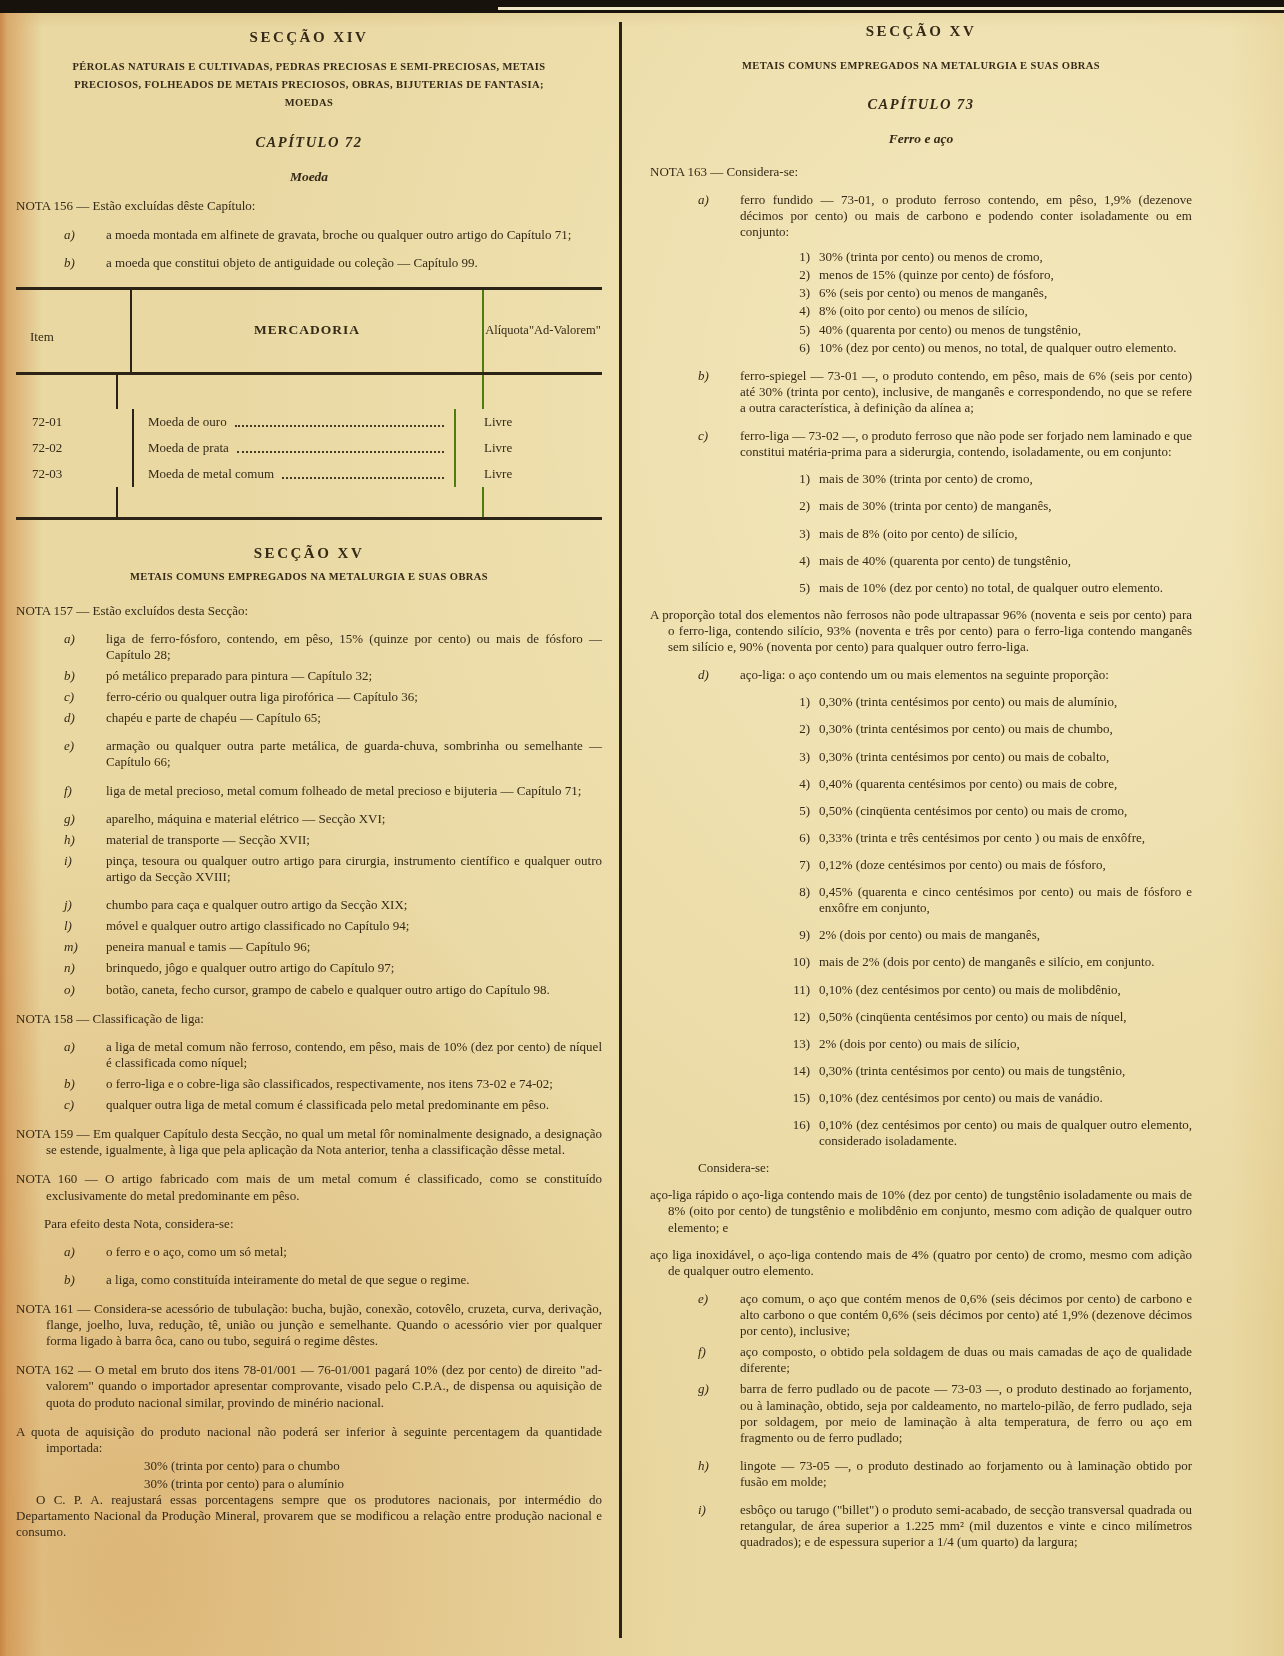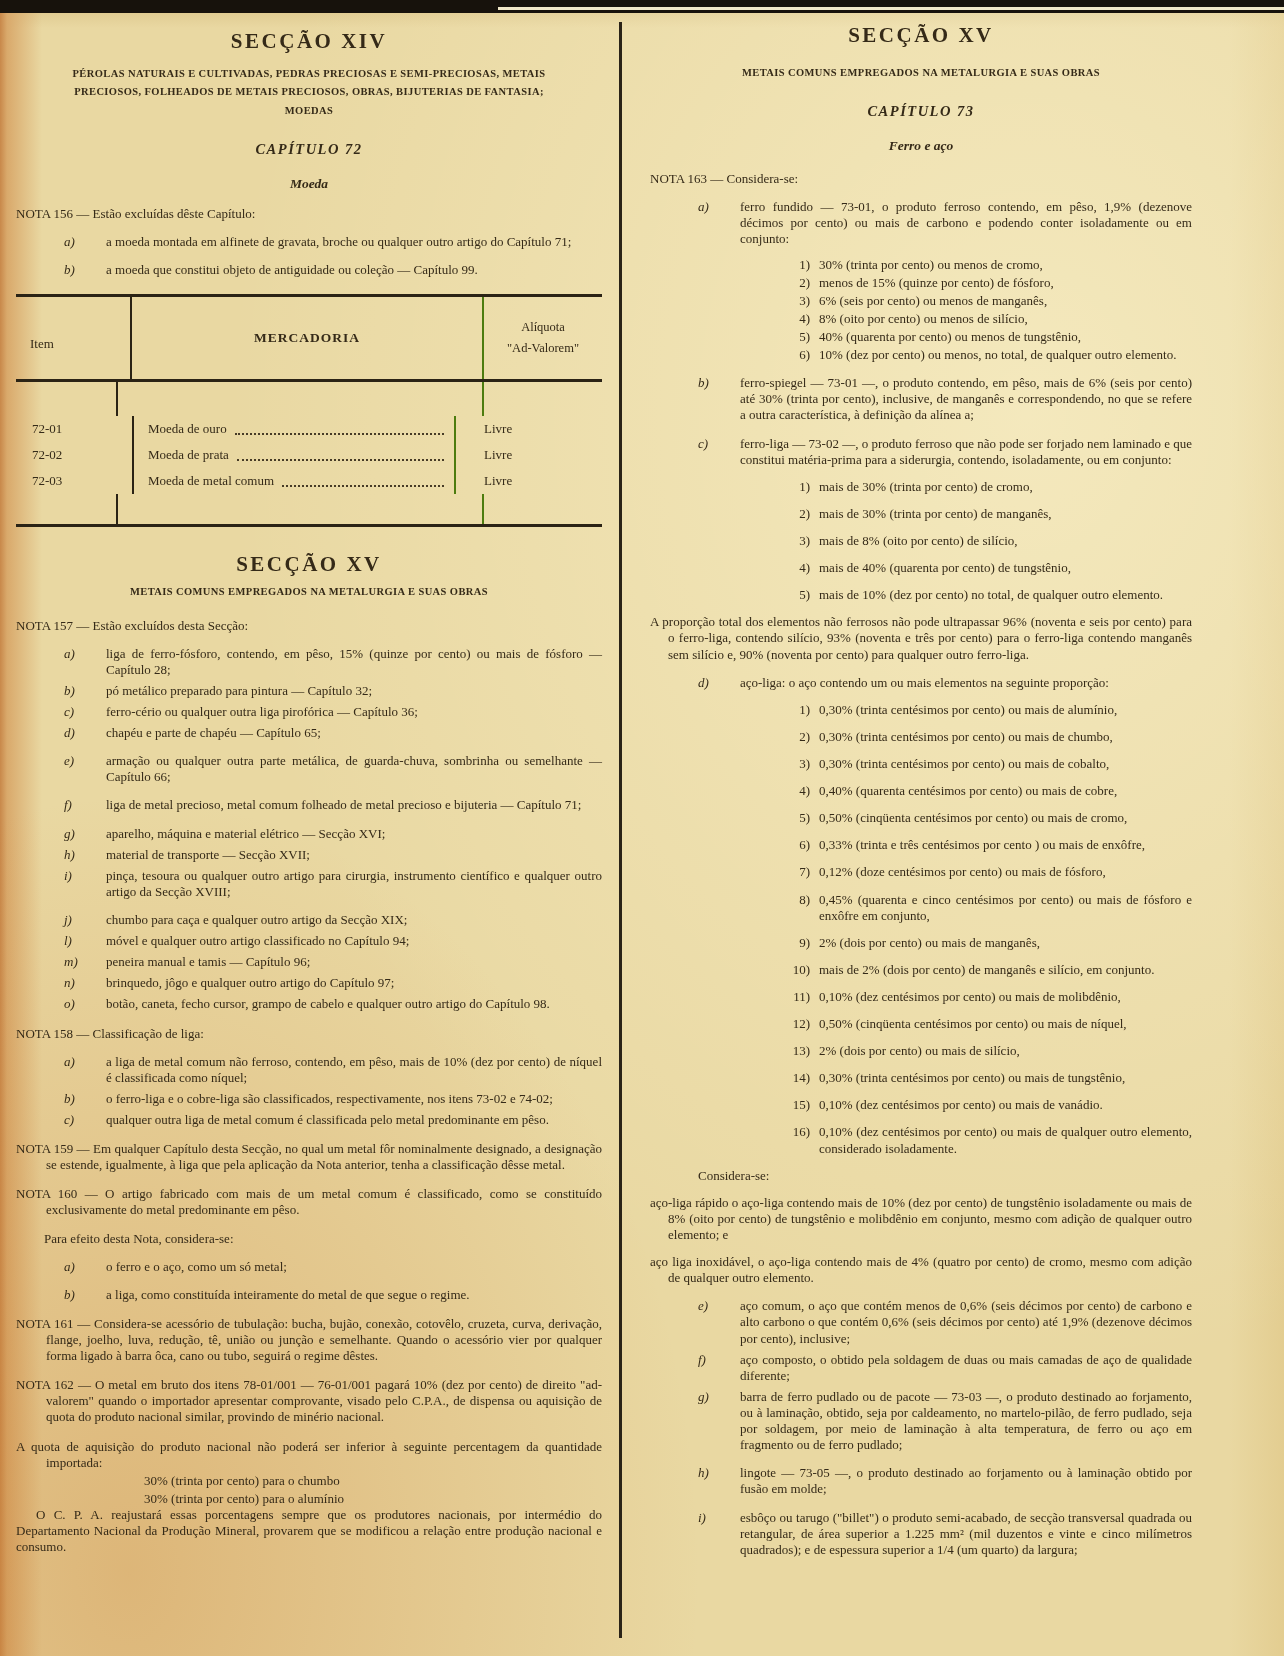--- a/index.html
+++ b/index.html
@@ -16,21 +16,21 @@
       #e9d8a2;
   }
   .topbar{position:absolute;left:0;top:0;width:1284px;height:13px;background:#17120c;}
   .topbar .gap{position:absolute;left:498px;top:7px;width:786px;height:3px;background:#f1e8c8;}
   .divider{position:absolute;left:619px;top:22px;width:3px;height:1616px;background:#2a2317;}
 
   .col{position:absolute;font-size:13px;line-height:1.24;}
   .col-l{left:16px;top:20px;width:586px;}
   .col-r{left:650px;top:14px;width:542px;}
 
-  .h-sec{text-align:center;font-weight:bold;font-size:21px;letter-spacing:2.5px;margin-top:8px;}
+  .h-sec{text-align:center;font-weight:bold;font-size:15px;letter-spacing:2.5px;margin-top:8px;}
   .h-sub{text-align:center;font-weight:bold;font-size:10.5px;line-height:1.75;letter-spacing:0.4px;margin:11px auto 0;max-width:500px;}
   .h-cap{text-align:center;font-weight:bold;font-style:italic;font-size:14.5px;letter-spacing:1.5px;margin-top:21px;}
   .h-subject{text-align:center;font-weight:bold;font-style:italic;font-size:13.5px;margin-top:17px;}
 
   .note{margin-top:13px;padding-left:30px;text-indent:-30px;text-align:justify;}
   .plain-ind{margin-top:12px;padding-left:28px;}
   .cpa{margin-top:0;text-indent:20px;text-align:justify;}
 
   .li{display:flex;margin-top:5px;padding-left:48px;}
   .li.sp{margin-top:12px;}
@@ -50,21 +50,21 @@
 
   
   .tbl{margin-top:16px;border-top:3px solid #2b2315;border-bottom:3px solid #2b2315;}
   .trow{display:flex;}
   .c-item{flex:none;width:100px;display:flex;align-items:center;}
   .c-merc{flex:1;border-left:2px solid #2b2315;border-right:2px solid #4d7c0f;display:flex;align-items:center;}
   .c-rate{flex:none;width:118px;display:flex;align-items:center;}
   .thead{height:82px;border-bottom:3px solid #2b2315;}
   .thead .c-item{padding-left:14px;font-size:13px;margin-top:12px;}
   .thead .c-merc{justify-content:center;font-weight:bold;letter-spacing:1px;font-size:13.5px;}
-  .thead .c-rate{flex-direction:column;justify-content:center;font-size:12.5px;line-height:1.7;}
+  .thead .c-rate{flex-direction:row;justify-content:center;font-size:12.5px;line-height:1.7;}
   .tspacer-top{height:34px;}
   .tspacer-bot{height:30px;}
   .tbody-row{height:26px;}
   .tbody-row .c-item{padding-left:16px;}
   .tbody-row .c-merc{padding:0 10px 0 14px;}
   .tbody-row .c-rate{padding-left:28px;}
   .leader{flex:1;border-bottom:2px dotted #473b26;height:9px;margin-left:8px;}
   .desc{white-space:nowrap;}
 </style>
 </head>

